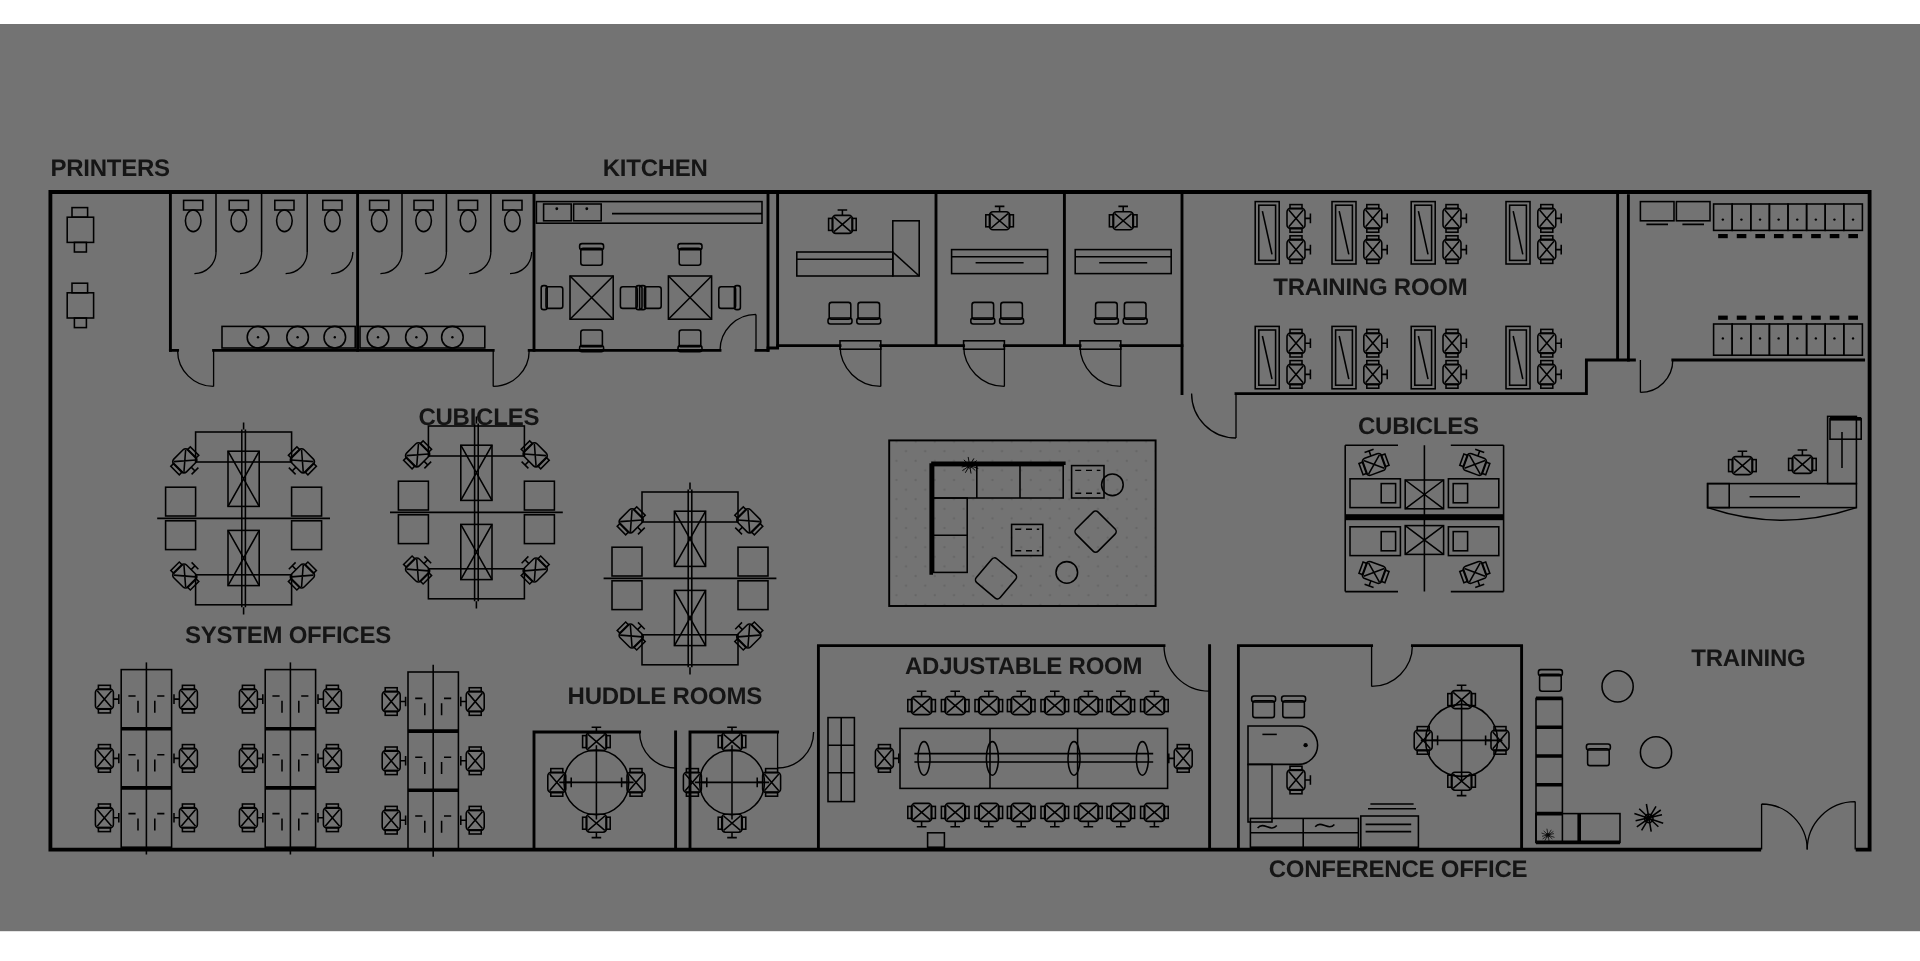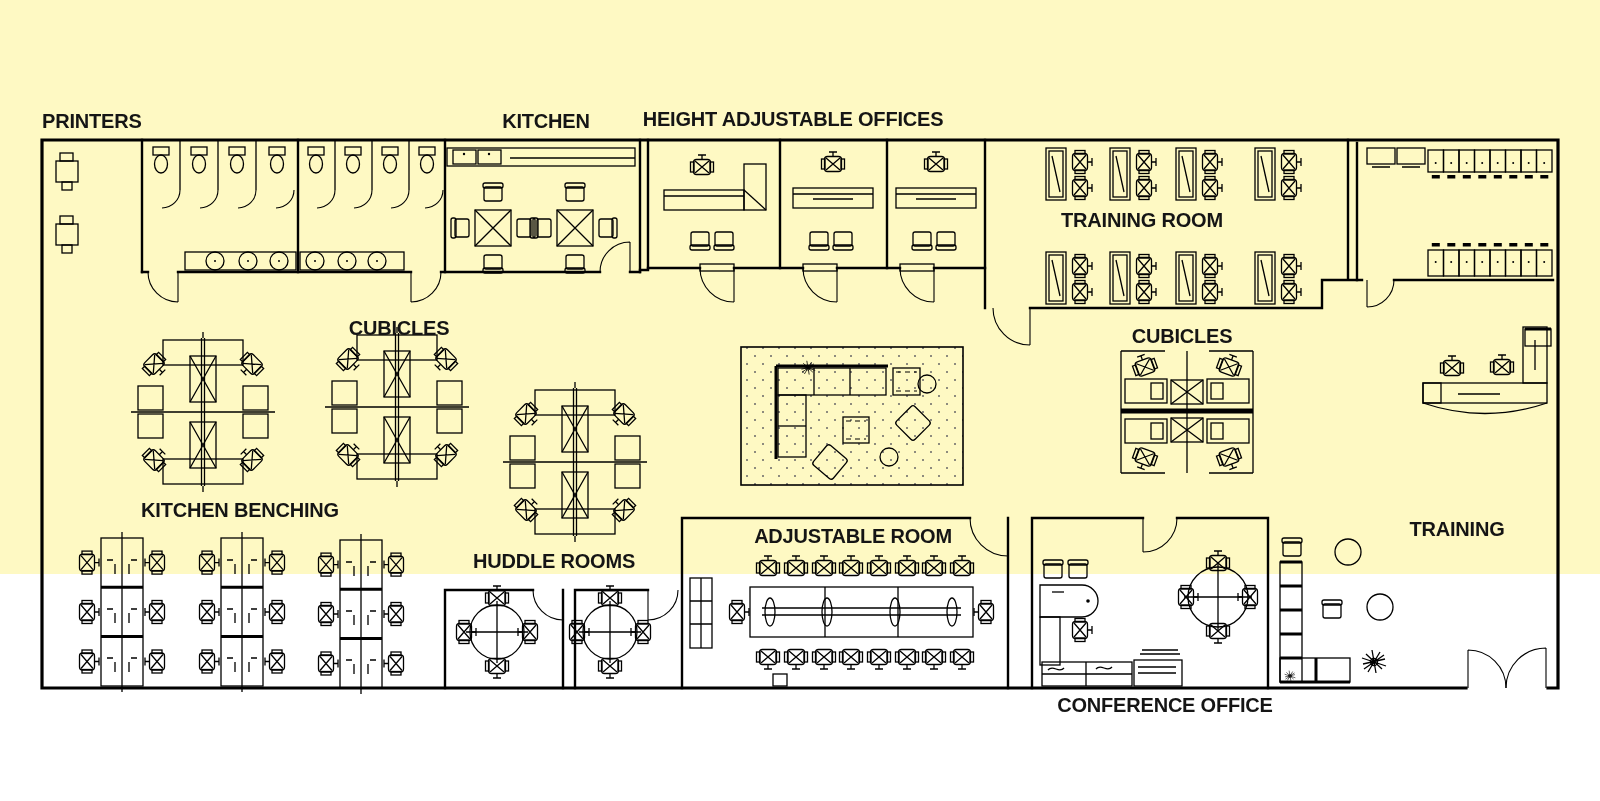--- a/index.html
+++ b/index.html
@@ -1,16 +1,16 @@
 <!DOCTYPE html>
 <html><head>
 <meta charset="utf-8">
 <style>
   html,body{margin:0;padding:0;background:#fff;width:1600px;height:801px;overflow:hidden;}
-  .plan{position:relative;width:1600px;height:574px;background:#fef9c3;font-family:"Liberation Sans",sans-serif;}
+  .plan{position:relative;width:1600px;height:756px;background:#737373;font-family:"Liberation Sans",sans-serif;margin-top:20px;}
   .plan svg{position:absolute;left:0;top:0;}
   .lbl{position:absolute;font-weight:700;font-size:20px;letter-spacing:-0.2px;color:#151515;white-space:nowrap;line-height:21px;}
   .lbl.c{transform:translateX(-50%);text-align:left;}
   .w{stroke:#000;stroke-width:2.4;fill:none;stroke-linecap:square;}
   .wx{stroke:#000;stroke-width:3.2;fill:none;stroke-linecap:square;}
   .f{stroke:#000;stroke-width:1.3;fill:none;}
   .f2{stroke:#000;stroke-width:3;fill:none;}
   .d{stroke:#000;stroke-width:1.1;fill:none;}
   .blk{fill:#000;stroke:none;}
   .dash{stroke:#000;stroke-width:1.2;fill:none;stroke-dasharray:5 4;}
@@ -433,23 +433,22 @@
   <use href="#schair" transform="translate(1332,610)"></use>
   <circle class="f" cx="1348" cy="552" r="13"></circle>
   <circle class="f" cx="1380" cy="607" r="13"></circle>
   <use href="#plant" transform="translate(1374,662)"></use>
   <use href="#plant" transform="translate(1290,676) scale(0.45)"></use>
 </g>
 </svg>
 
 <div class="lbl" style="left:42px;top:111px">PRINTERS</div>
 <div class="lbl c" style="left:546px;top:111px">KITCHEN</div>
-<div class="lbl c" style="left:793px;top:109px">HEIGHT ADJUSTABLE OFFICES</div>
 <div class="lbl c" style="left:1142px;top:210px">TRAINING ROOM</div>
 <div class="lbl c" style="left:399px;top:318px">CUBICLES</div>
 <div class="lbl c" style="left:1182px;top:326px">CUBICLES</div>
-<div class="lbl c" style="left:240px;top:500px">KITCHEN BENCHING</div>
+<div class="lbl c" style="left:240px;top:500px">SYSTEM OFFICES</div>
 <div class="lbl c" style="left:554px;top:551px">HUDDLE ROOMS</div>
 <div class="lbl c" style="left:853px;top:526px">ADJUSTABLE ROOM</div>
 <div class="lbl c" style="left:1457px;top:519px">TRAINING</div>
 <div class="lbl c" style="left:1165px;top:695px">CONFERENCE OFFICE</div>
 
 </div>
 
 </body></html>

